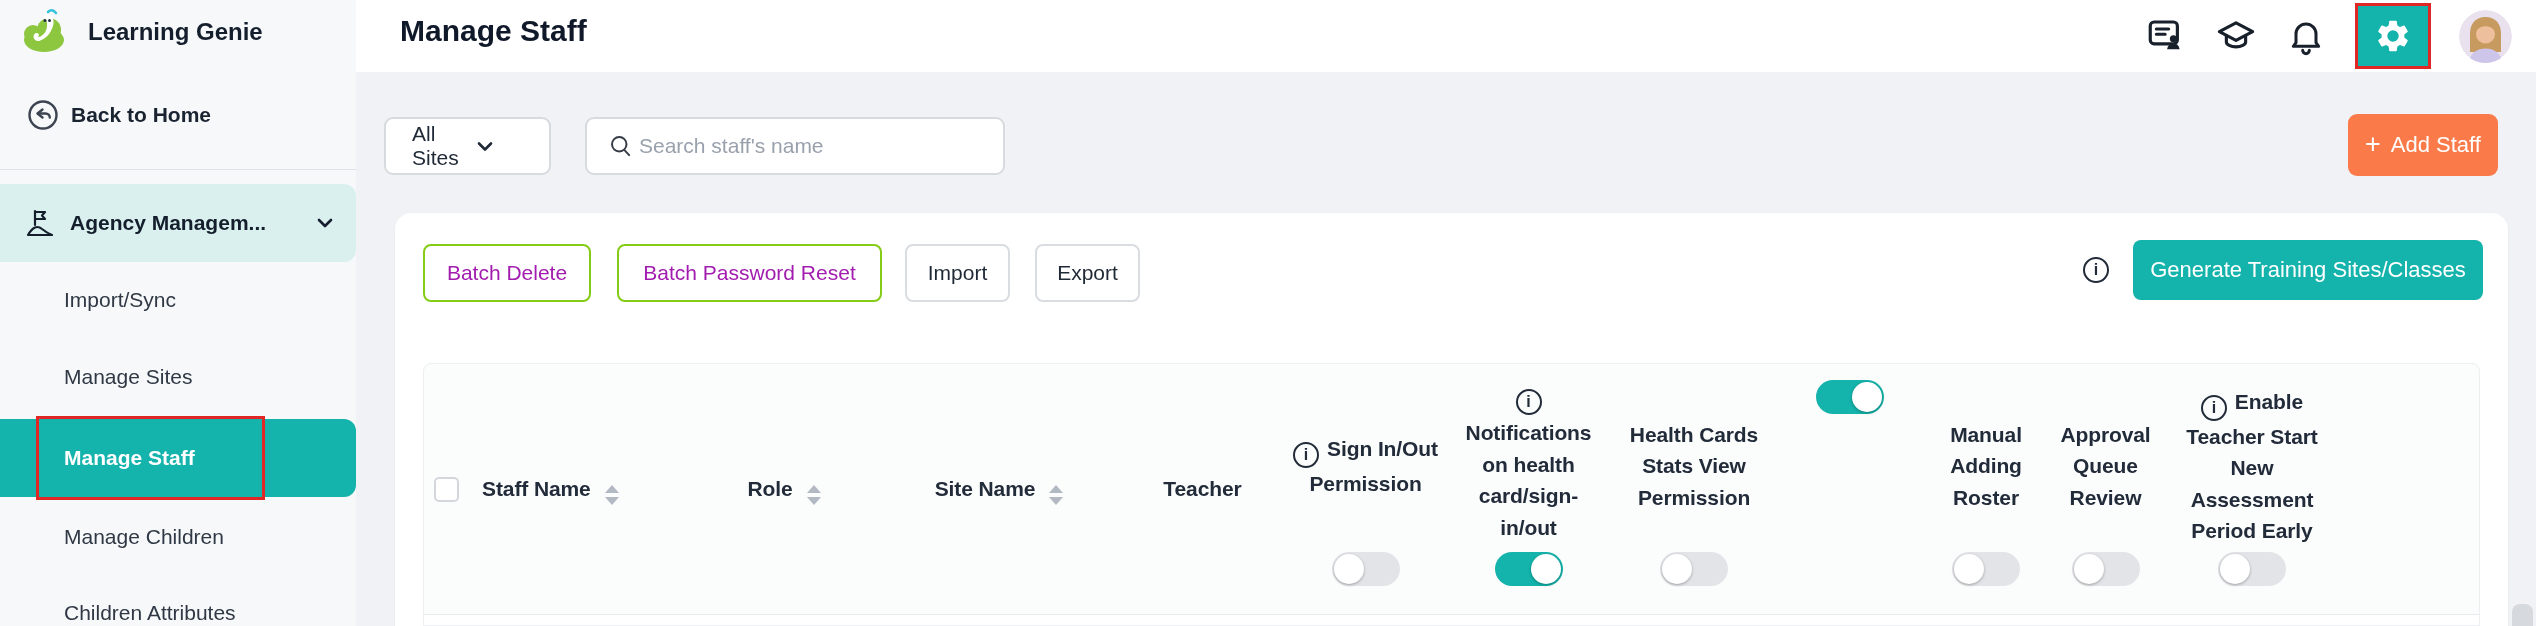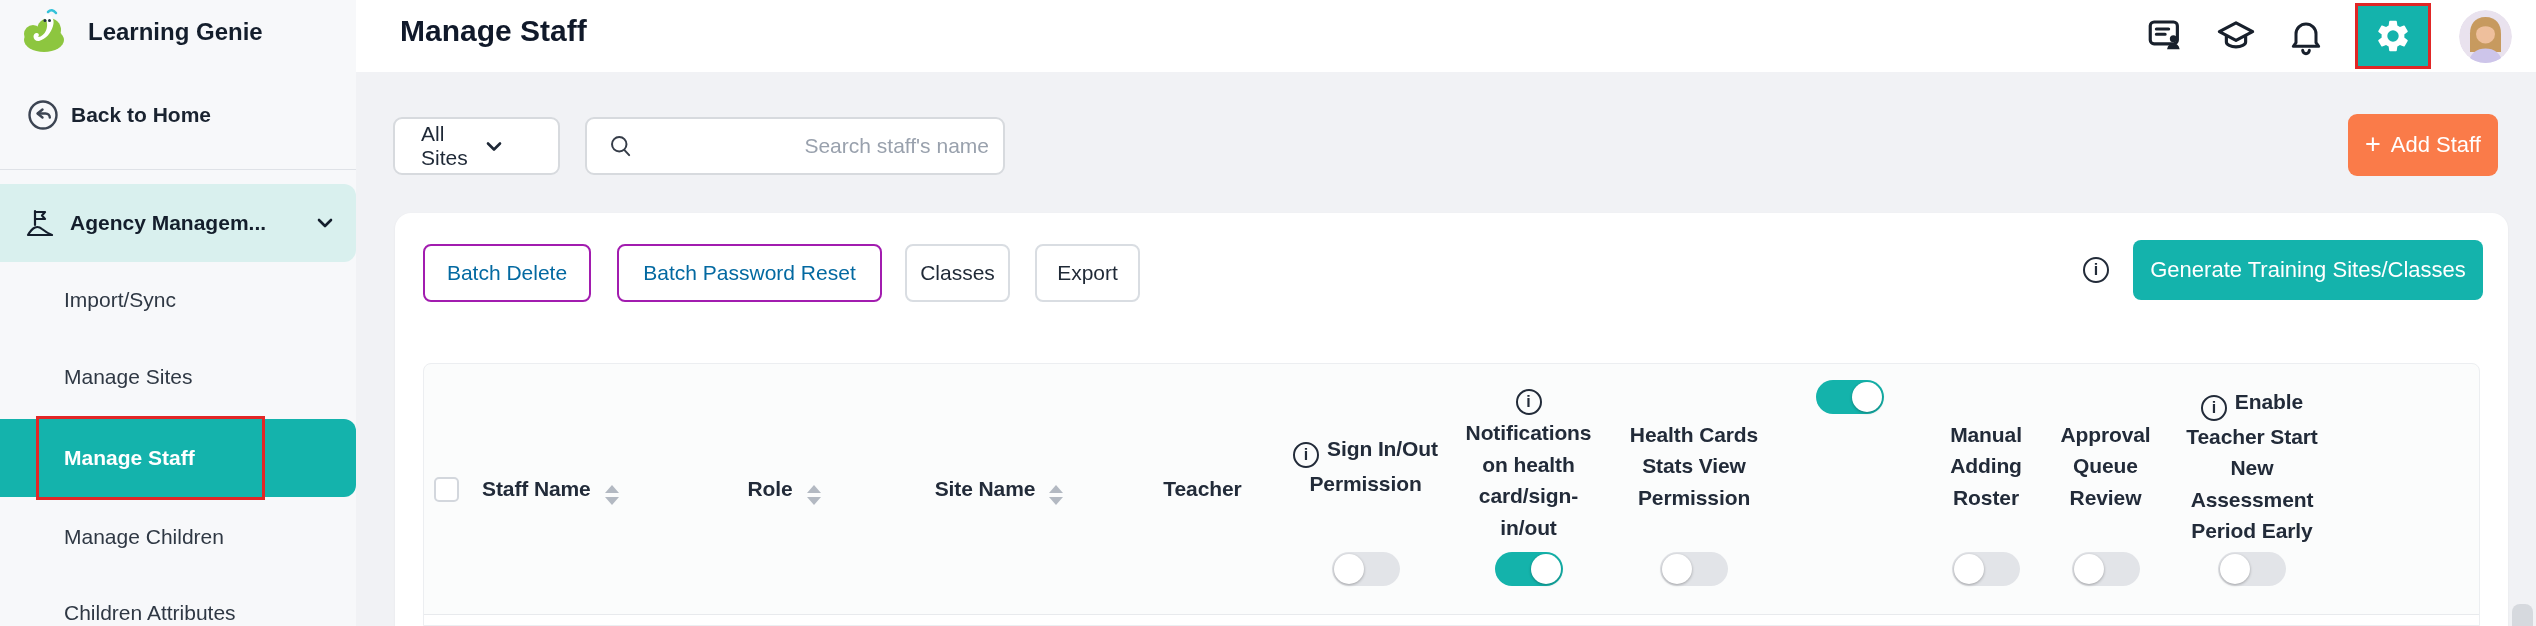--- a/index.html
+++ b/index.html
@@ -33,40 +33,40 @@
   
   .topband { position:absolute; left:356px; top:0; width:2180px; height:72px; background:#ffffff; }
   .page-title { position:absolute; left:44px; top:14px; font-size:30px; font-weight:700; color:#10192a; }
   .top-icons { position:absolute; right:24px; top:0; height:72px; display:flex; align-items:center; gap:28px; }
   .tico { width:42px; height:42px; display:flex; align-items:center; justify-content:center; cursor:pointer; }
   .gear-wrap { width:76px; height:66px; border:3px solid #e12626; background:#14b3ac;
                display:flex; align-items:center; justify-content:center; cursor:pointer; }
   .avatar { width:53px; height:53px; border-radius:50%; overflow:hidden; cursor:pointer; }
 
   
-  .all-sites { position:absolute; left:393px; top:117px; width:167px; height:58px; background:#fff;
+  .all-sites { position:absolute; left:384px; top:117px; width:167px; height:58px; background:#fff;
                border:2px solid #d7dade; border-radius:9px; display:flex; align-items:center;
                padding:0 16px 0 26px; cursor:pointer; }
   .all-sites span { font-size:21px; font-weight:500; color:#1e2836; flex:1; }
   .searchbox { position:absolute; left:585px; top:117px; width:420px; height:58px; background:#fff;
                border:2px solid #d7dade; border-radius:9px; display:flex; align-items:center; padding:0 14px 0 20px; }
-  .searchbox input { border:none; outline:none; flex:1; font-size:21px; color:#1e2836; margin-left:20px;
-                     font-family:"Liberation Sans", sans-serif; background:transparent;text-align:right; }
+  .searchbox input { border:none; outline:none; flex:1; font-size:21px; color:#1e2836; margin-left:4px;
+                     font-family:"Liberation Sans", sans-serif; background:transparent; }
   .searchbox input::placeholder { color:#99a1ad; }
   .add-staff { position:absolute; left:2348px; top:114px; width:150px; height:62px; background:#fa7b49;
                border:none; border-radius:9px; color:#fff; display:flex; align-items:center; justify-content:center;
                gap:10px; font-size:22px; cursor:pointer; font-family:"Liberation Sans", sans-serif; }
   .add-staff .plus { font-size:27px; font-weight:400; line-height:1; margin-top:-2px; }
 
   
   .card { position:absolute; left:395px; top:213px; width:2113px; height:413px; background:#ffffff;
           border-radius:16px 16px 0 0; box-shadow:0 1px 3px rgba(16,24,40,.05); }
   .tbtn { position:absolute; top:31px; height:58px; border-radius:8px; background:#fff; font-size:21px;
           font-family:"Liberation Sans", sans-serif; cursor:pointer; }
-  .tbtn.disabled { border:2px solid #a21caf; color:#0369a1; cursor:default; }
+  .tbtn.disabled { border:2px solid #84cc16; color:#a21caf; cursor:default; }
   .tbtn.normal { border:2px solid #d9dde2; color:#1f2936; }
   .b-del { left:28px; width:168px; }
   .b-pwd { left:222px; width:265px; }
   .b-imp { left:510px; width:105px; }
   .b-exp { left:640px; width:105px; }
   .info-lone { position:absolute; left:1688px; top:44px; }
   .generate { position:absolute; left:1738px; top:27px; width:350px; height:60px; background:#14b3ac; border:none;
               border-radius:8px; color:#fff; font-size:22px; cursor:pointer; font-family:"Liberation Sans", sans-serif; }
 
   
@@ -227,21 +227,21 @@
   </div>
 
   <button class="add-staff">
     <span class="plus">+</span>
     <span>Add Staff</span>
   </button>
 
   <div class="card">
     <button class="tbtn disabled b-del">Batch Delete</button>
     <button class="tbtn disabled b-pwd">Batch Password Reset</button>
-    <button class="tbtn normal b-imp">Classes</button>
+    <button class="tbtn normal b-imp">Import</button>
     <button class="tbtn normal b-exp">Export</button>
 
     <span class="info-lone info-i">i</span>
     <button class="generate">Generate Training Sites/Classes</button>
 
     <div class="tablebox">
       <div class="thead">
 
         <div class="cell c0">
           <span class="checkbox"></span>

